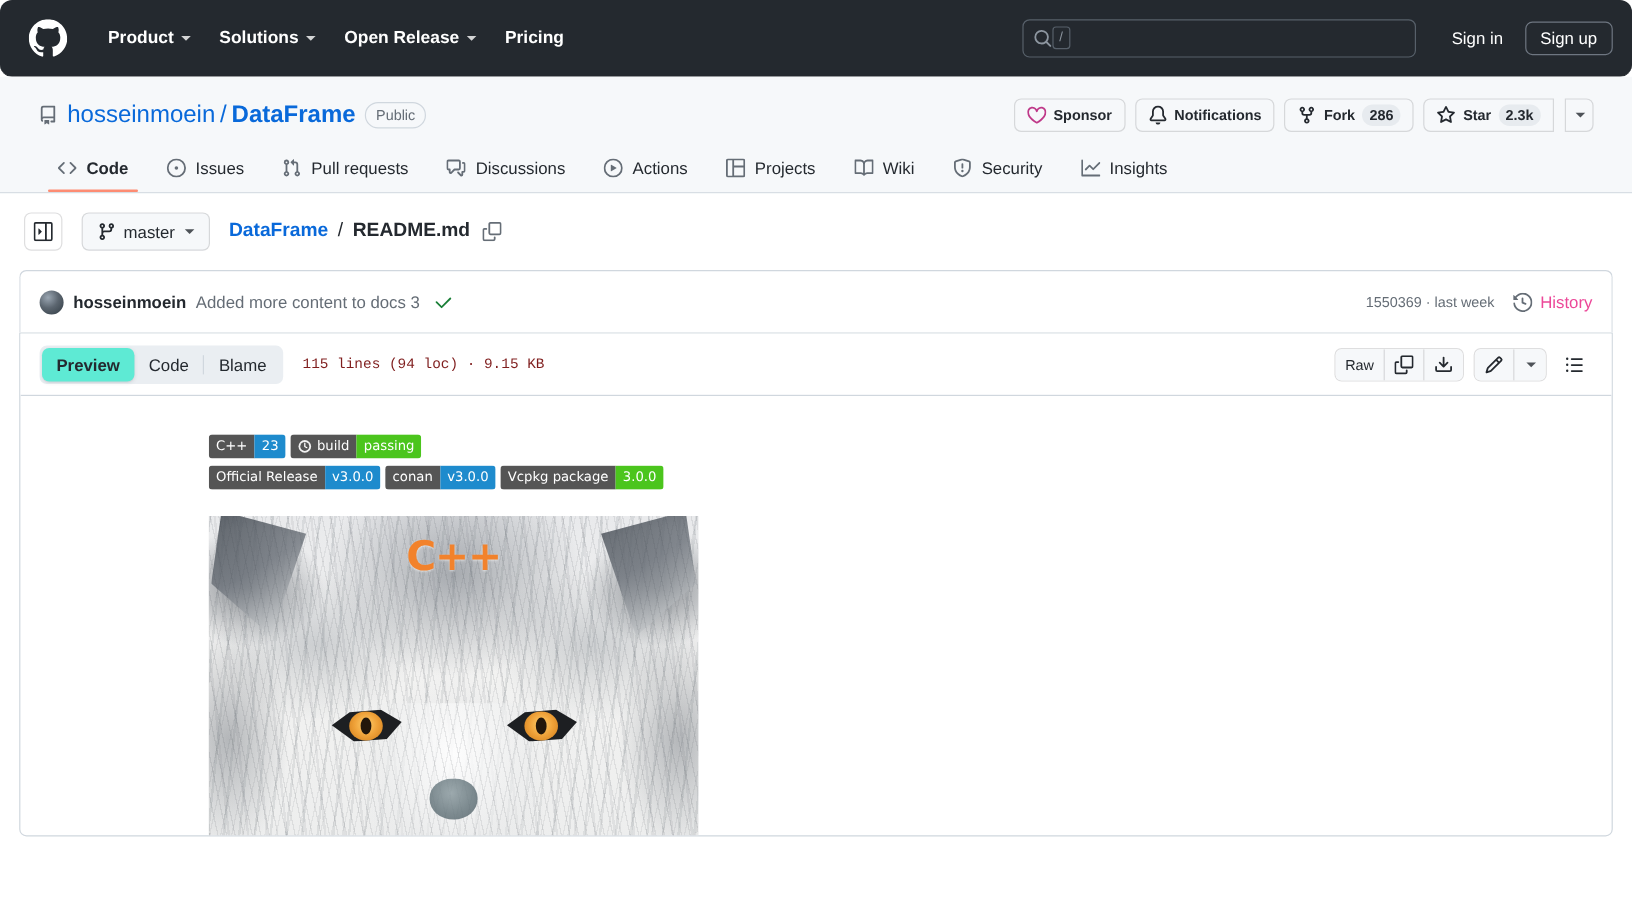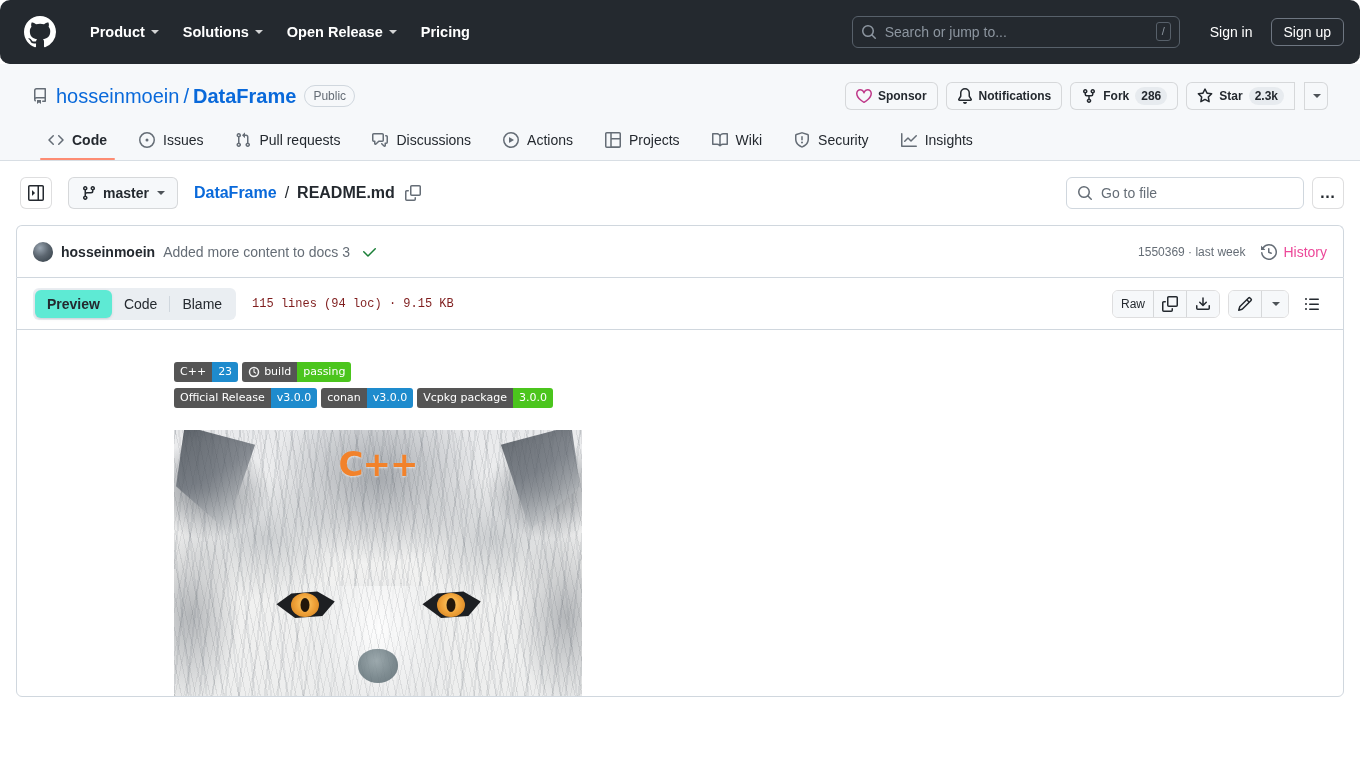--- a/index.html
+++ b/index.html
@@ -120,21 +120,21 @@
   .sidebar-toggle {
     width: 32px; height: 32px;
     border: 1px solid rgba(31,35,40,.15); border-radius: 6px;
     display: flex; align-items: center; justify-content: center;
     cursor: pointer; background: #ffffff; color: #24292f;
   }
   .branch-btn {
     display: flex; align-items: center; gap: 6px;
     height: 32px; padding: 0 12px;
     background: #f6f8fa; border: 1px solid rgba(31,35,40,.15);
-    border-radius: 6px; font-size: 14px; font-weight: 700; color: #24292f;
+    border-radius: 6px; font-size: 14px; font-weight: 400; color: #24292f;
     cursor: pointer;
   }
   .crumb { display: flex; align-items: center; gap: 8px; font-size: 16px; }
   .crumb-link { color: #0969da; font-weight: 600; cursor: pointer; }
   .crumb-sep { color: #24292f; font-weight: 400; }
   .crumb-file { color: #24292f; font-weight: 600; }
   .copy-ic { color: #656d76; cursor: pointer; display: flex; margin-left: 2px; }
 
   .filenav-right { margin-left: auto; display: flex; align-items: center; gap: 8px; }
   .gotofile {
@@ -334,21 +334,20 @@
     <div class="gh-nav-item">
       <span>Pricing</span>
     </div>
   </nav>
 
   <div class="hdr-right">
     <div class="searchbox">
       <svg width="16" height="16" viewBox="0 0 16 16" fill="#8d96a0">
         <path d="M10.68 11.74a6 6 0 0 1-7.922-8.982 6 6 0 0 1 8.982 7.922l3.04 3.04a.749.749 0 0 1-.326 1.275.749.749 0 0 1-.734-.215ZM11.5 7a4.499 4.499 0 1 0-8.997 0A4.499 4.499 0 0 0 11.5 7Z"></path>
       </svg>
-      <span class="ph">Search or jump to...</span>
       <span class="slashkey">/</span>
     </div>
     <div class="signin">Sign in</div>
     <div class="signup">Sign up</div>
   </div>
 </div>
 
 <div class="repo-head">
   <div class="repo-title-row">
     <span class="repo-icon">
@@ -505,29 +504,20 @@
     <span class="crumb-sep">/</span>
     <span class="crumb-file">README.md</span>
     <span class="copy-ic">
       <svg width="16" height="16" viewBox="0 0 16 16" fill="currentColor">
         <path d="M0 6.75C0 5.784.784 5 1.75 5h1.5a.75.75 0 0 1 0 1.5h-1.5a.25.25 0 0 0-.25.25v7.5c0 .138.112.25.25.25h7.5a.25.25 0 0 0 .25-.25v-1.5a.75.75 0 0 1 1.5 0v1.5A1.75 1.75 0 0 1 9.25 16h-7.5A1.75 1.75 0 0 1 0 14.25Z"></path>
         <path d="M5 1.75C5 .784 5.784 0 6.75 0h7.5C15.216 0 16 .784 16 1.75v7.5A1.75 1.75 0 0 1 14.25 11h-7.5A1.75 1.75 0 0 1 5 9.25Zm1.75-.25a.25.25 0 0 0-.25.25v7.5c0 .138.112.25.25.25h7.5a.25.25 0 0 0 .25-.25v-7.5a.25.25 0 0 0-.25-.25Z"></path>
       </svg>
     </span>
   </div>
 
-  <div class="filenav-right">
-    <div class="gotofile">
-      <svg width="16" height="16" viewBox="0 0 16 16" fill="#656d76">
-        <path d="M10.68 11.74a6 6 0 0 1-7.922-8.982 6 6 0 0 1 8.982 7.922l3.04 3.04a.749.749 0 0 1-.326 1.275.749.749 0 0 1-.734-.215ZM11.5 7a4.499 4.499 0 1 0-8.997 0A4.499 4.499 0 0 0 11.5 7Z"></path>
-      </svg>
-      <span>Go to file</span>
-    </div>
-    <div class="kebab">…</div>
-  </div>
 </div>
 
 <div class="commitbar">
   <div class="avatar"></div>
   <span class="c-author">hosseinmoein</span>
   <span class="c-msg">Added more content to docs 3</span>
   <span class="check">
     <svg width="16" height="16" viewBox="0 0 16 16" fill="currentColor">
       <path d="M13.78 4.22a.75.75 0 0 1 0 1.06l-7.25 7.25a.75.75 0 0 1-1.06 0L1.22 8.28a.751.751 0 0 1 .018-1.042.751.751 0 0 1 1.042-.018L6 10.94l6.72-6.72a.75.75 0 0 1 1.06 0Z"></path>
     </svg>

